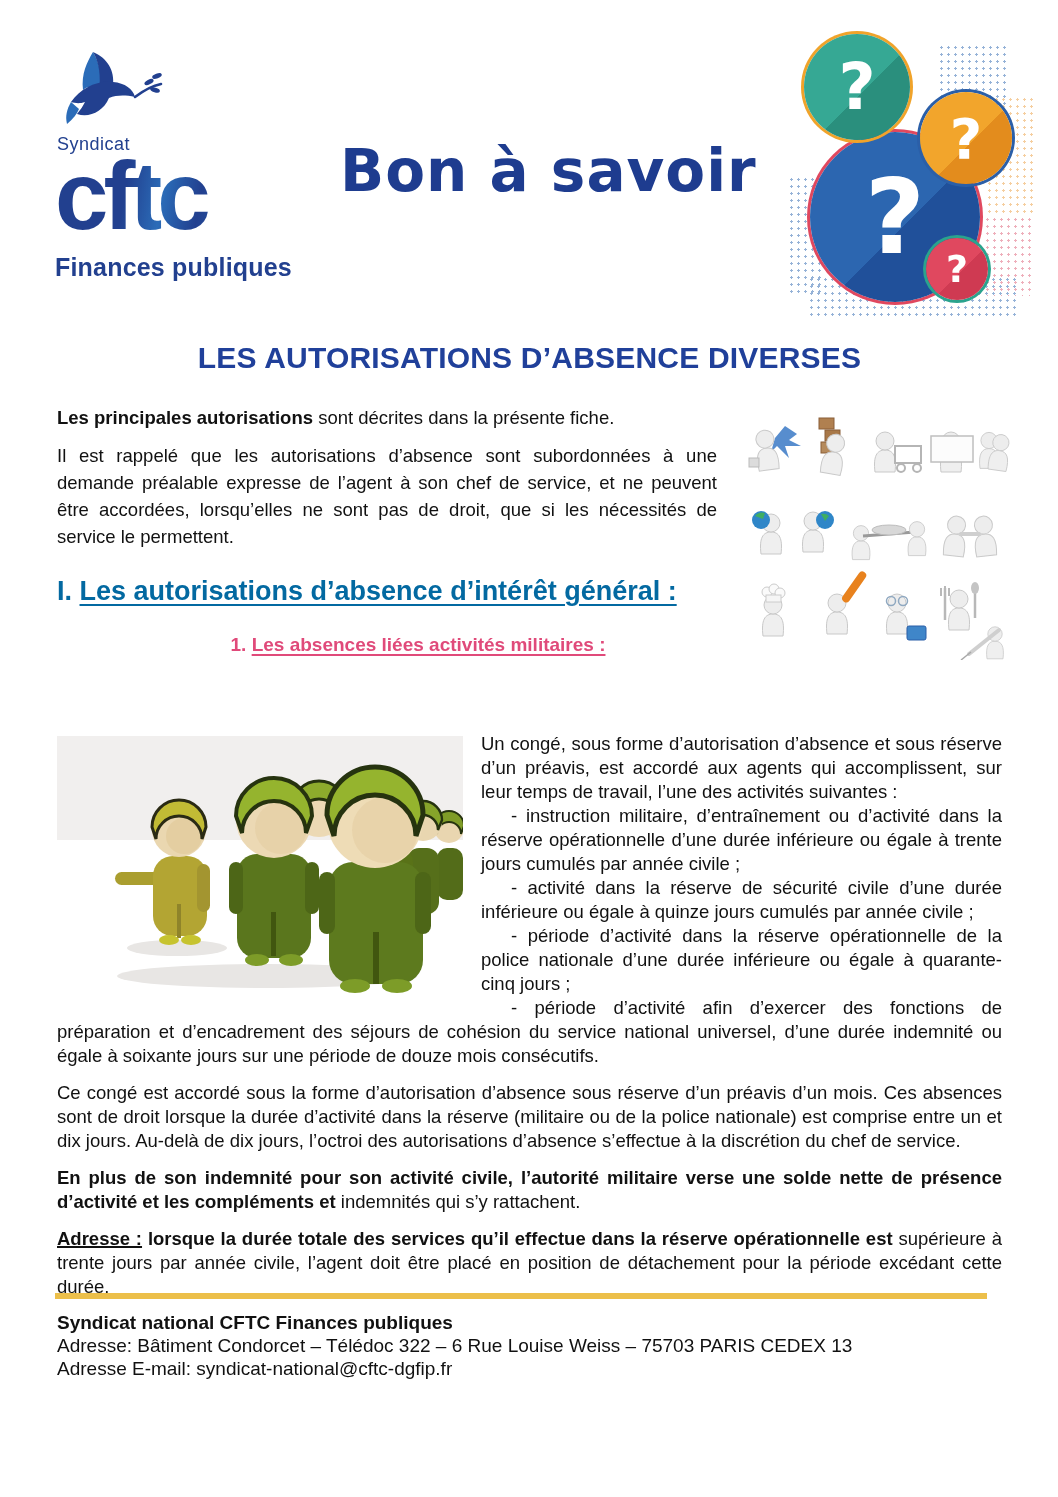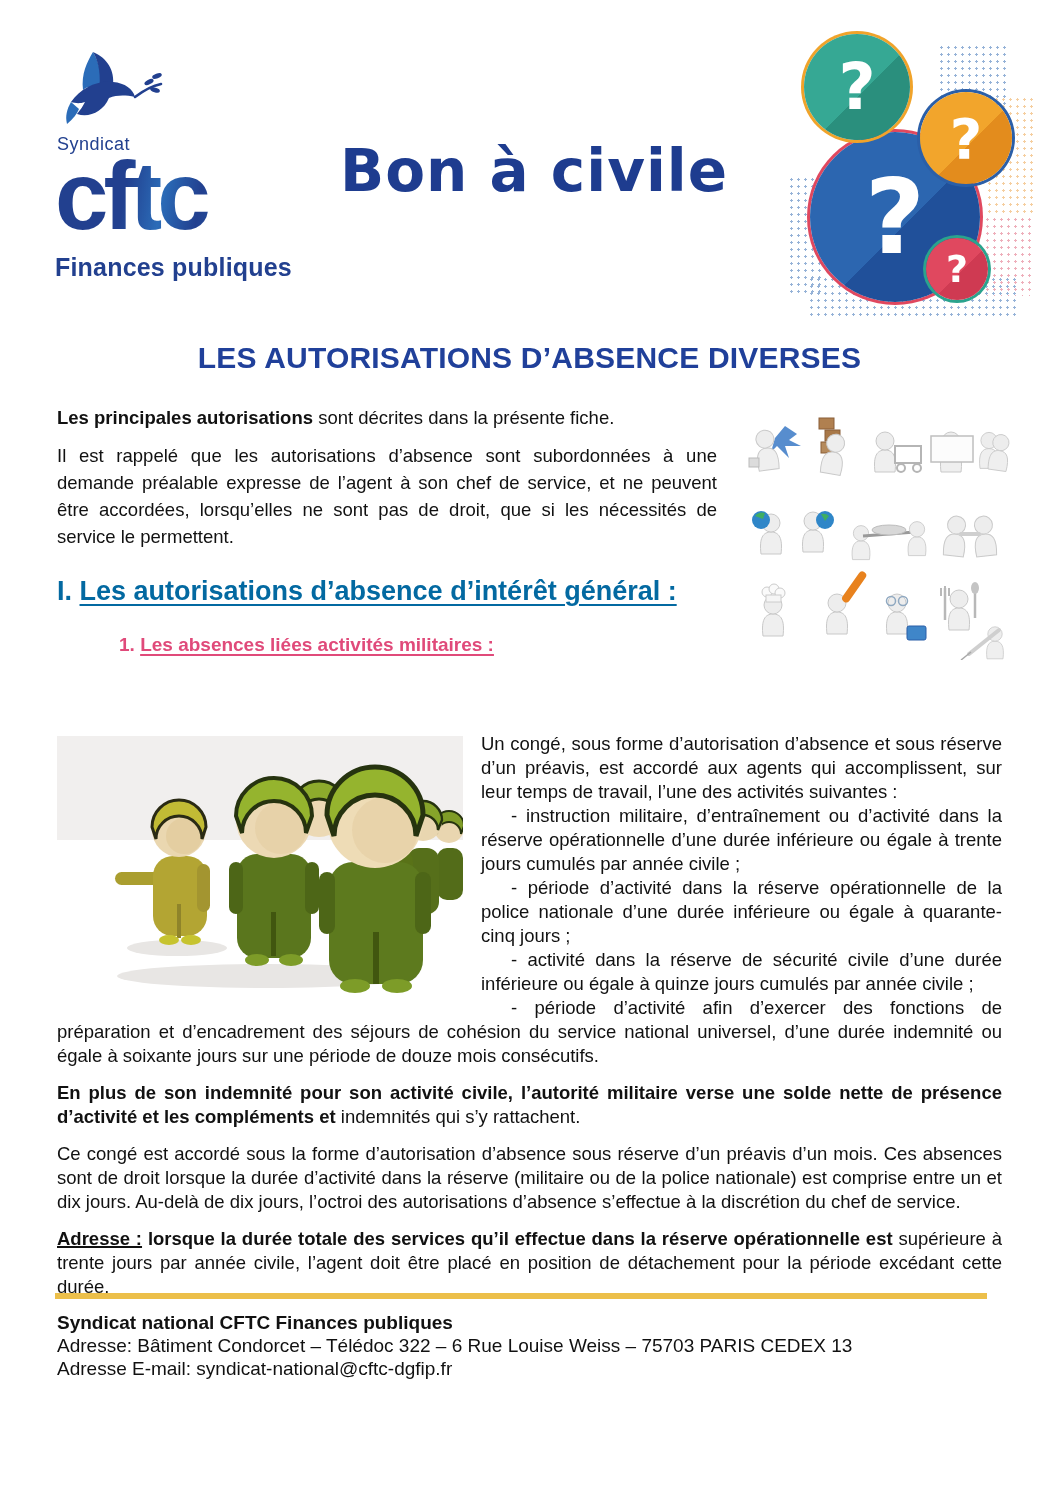--- a/index.html
+++ b/index.html
@@ -34,21 +34,21 @@
   
   .doc-title { position:absolute; left:57px; top:341px; width:945px; text-align:center;
                font-size:30px; font-weight:bold; color:#20409a; letter-spacing:.2px; }
 
   
   .intro { position:absolute; left:57px; top:404px; width:945px; padding-right:285px; color:#111; }
   .intro p { margin:0; font-size:18.5px; line-height:27px; text-align:justify; }
   .intro .lead { margin-bottom:11px; }
   .h-general { margin-top:26px; font-size:27px; font-weight:bold; color:#0369a1; }
   .h-general .underl { text-decoration:underline; text-decoration-thickness:2px; text-underline-offset:4px; }
-  .h-sub1 { margin-top:27px; margin-left:62px; font-size:19px; font-weight:bold; color:#e04a7a; }
+  .h-sub1 { margin-top:27px; margin-left:62px; font-size:19px; font-weight:bold; color:#e04a7a;text-align:center; }
   .h-sub1 .underl { text-decoration:underline; text-decoration-thickness:2px; text-underline-offset:3px; }
 
   
   .collage { position:absolute; left:733px; top:388px; width:278px; height:272px; }
 
   
   .content { position:absolute; left:57px; top:684px; width:945px; color:#111;margin-top:48px; }
   .mil-img { float:left; width:406px; height:262px; margin:4px 18px 8px 0; }
   .content p { margin:0; font-size:18.5px; line-height:24px; text-align:justify; }
   .content .bullet { text-indent:30px; }
@@ -75,21 +75,21 @@
       <path d="M78 51 C86 45 94 40 104 38" stroke="#22408f" stroke-width="2.6" fill="none" stroke-linecap="round"></path>
       <ellipse cx="92" cy="36" rx="5" ry="2.4" fill="#22408f" transform="rotate(-28 92 36)"></ellipse>
       <ellipse cx="100" cy="30" rx="5" ry="2.4" fill="#22408f" transform="rotate(-20 100 30)"></ellipse>
       <ellipse cx="98" cy="44" rx="5" ry="2.4" fill="#22408f" transform="rotate(16 98 44)"></ellipse>
     </svg>
     <div class="logo-syndicat">Syndicat</div>
     <div class="logo-brand">cftc</div>
     <div class="logo-sub">Finances publiques</div>
   </div>
 
-  <h1 class="banner-title">Bon à civile</h1>
+  <h1 class="banner-title">Bon à savoir</h1>
 
   <div class="qmarks">
     <div class="dots" style="left:150px; top:18px; width:70px; height:70px;"></div>
     <div class="dots orange" style="left:198px; top:70px; width:48px; height:120px;"></div>
     <div class="dots pink" style="left:196px; top:190px; width:50px; height:80px;"></div>
     <div class="dots" style="left:0px; top:150px; width:34px; height:120px;"></div>
     <div class="dots" style="left:20px; top:250px; width:210px; height:44px;"></div>
     <div class="qcircle qc-blue">
         <span>?</span>
       </div>
@@ -230,25 +230,25 @@
           <ellipse cx="134" cy="204" rx="10" ry="5" fill="#c6c32f"></ellipse>
           <circle cx="122" cy="94" r="27" fill="#ead7b0"></circle>
           <circle cx="127" cy="100" r="18" fill="#e0c898" opacity=".6"></circle>
           <path d="M95 91 A27 27 0 0 1 149 91 L145 103 A22 22 0 0 0 99 103 Z" fill="#c2bb35" stroke="#2a2a14" stroke-width="3"></path>
         </g>
       </svg>
     </div>
 
     <p>Un congé, sous forme d’autorisation d’absence et sous réserve d’un préavis, est accordé aux agents qui accomplissent, sur leur temps de travail, l’une des activités suivantes :</p>
     <p class="bullet">- instruction militaire, d’entraînement ou d’activité dans la réserve opérationnelle d’une durée inférieure ou égale à trente jours cumulés par année civile ;</p>
+    <p class="bullet">- activité dans la réserve de sécurité civile d’une durée inférieure ou égale à quinze jours cumulés par année civile ;</p>
     <p class="bullet">- période d’activité dans la réserve opérationnelle de la police nationale d’une durée inférieure ou égale à quarante-cinq jours ;</p>
-    <p class="bullet">- activité dans la réserve de sécurité civile d’une durée inférieure ou égale à quinze jours cumulés par année civile ;</p>
     <p class="bullet">- période d’activité afin d’exercer des fonctions de préparation et d’encadrement des séjours de cohésion du service national universel, d’une durée indemnité ou égale à soixante jours sur une période de douze mois consécutifs.</p>
+    <p class="gap">Ce congé est accordé sous la forme d’autorisation d’absence sous réserve d’un préavis d’un mois. Ces absences sont de droit lorsque la durée d’activité dans la réserve (militaire ou de la police nationale) est comprise entre un et dix jours. Au-delà de dix jours, l’octroi des autorisations d’absence s’effectue à la discrétion du chef de service.</p>
     <p class="gap"><span class="bold">En plus de son indemnité pour son activité civile, l’autorité militaire verse une solde nette de présence d’activité et les compléments et</span><span> indemnités qui s’y rattachent.</span></p>
-    <p class="gap">Ce congé est accordé sous la forme d’autorisation d’absence sous réserve d’un préavis d’un mois. Ces absences sont de droit lorsque la durée d’activité dans la réserve (militaire ou de la police nationale) est comprise entre un et dix jours. Au-delà de dix jours, l’octroi des autorisations d’absence s’effectue à la discrétion du chef de service.</p>
     <p class="gap"><span class="underl-b">Adresse :</span><span class="bold"> lorsque la durée totale des services qu’il effectue dans la réserve opérationnelle est</span><span> supérieure à trente jours par année civile, l’agent doit être placé en position de détachement pour la période excédant cette durée.</span></p>
   </div>
 
   <div class="divider"></div>
   <div class="footer">
     <div class="org">Syndicat national CFTC Finances publiques</div>
     <div>Adresse: Bâtiment Condorcet – Télédoc 322 – 6 Rue Louise Weiss – 75703 PARIS CEDEX 13</div>
     <div>Adresse E-mail: syndicat-national@cftc-dgfip.fr</div>
   </div>
 

